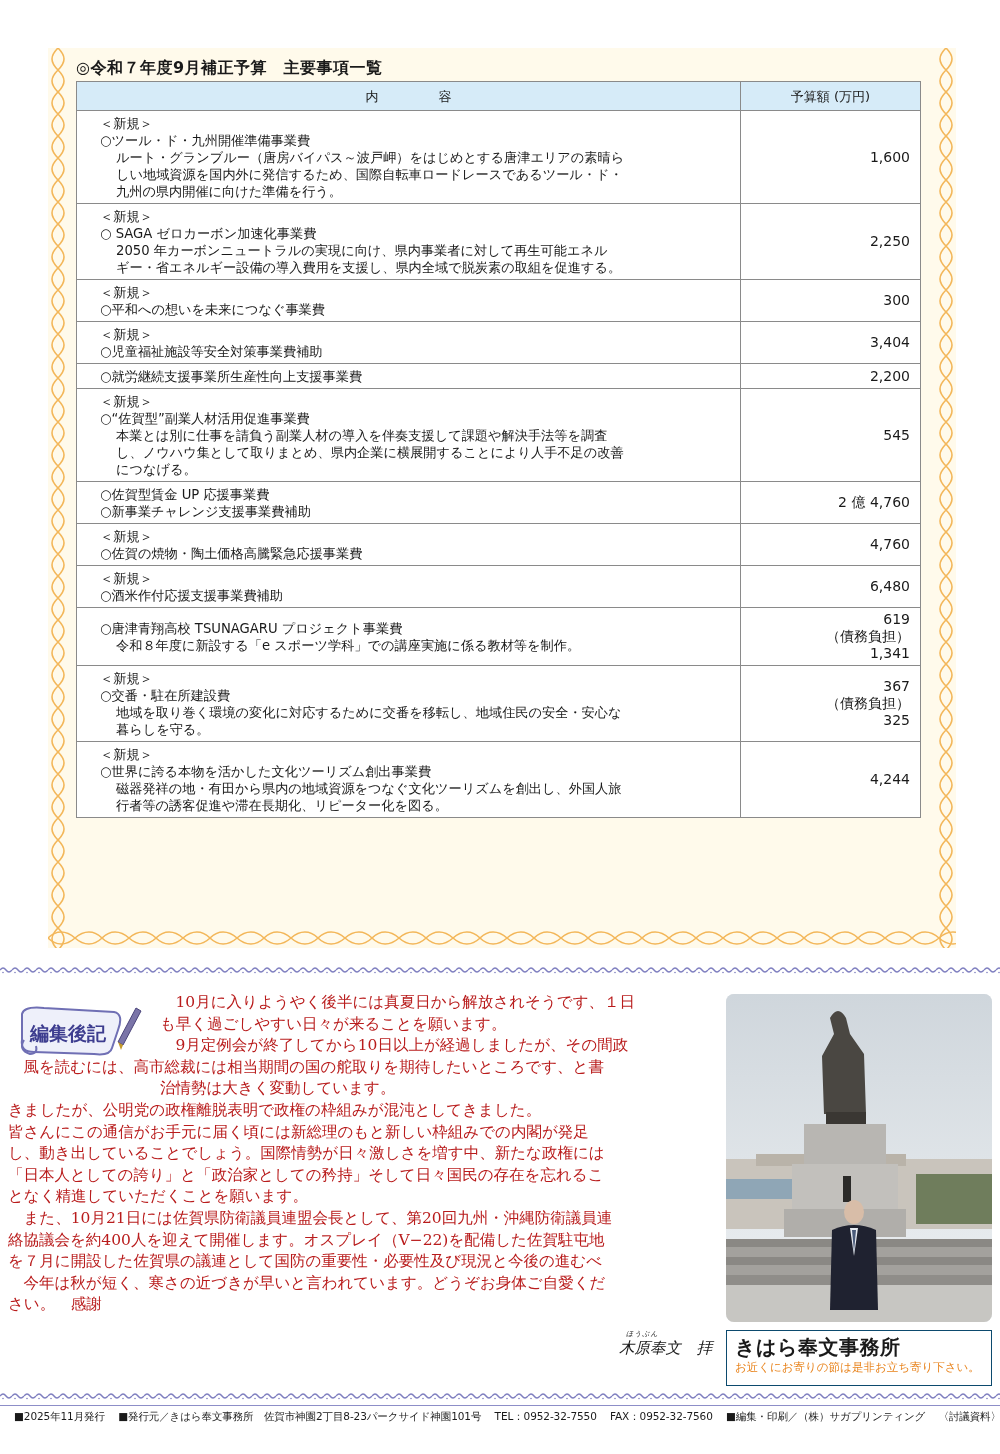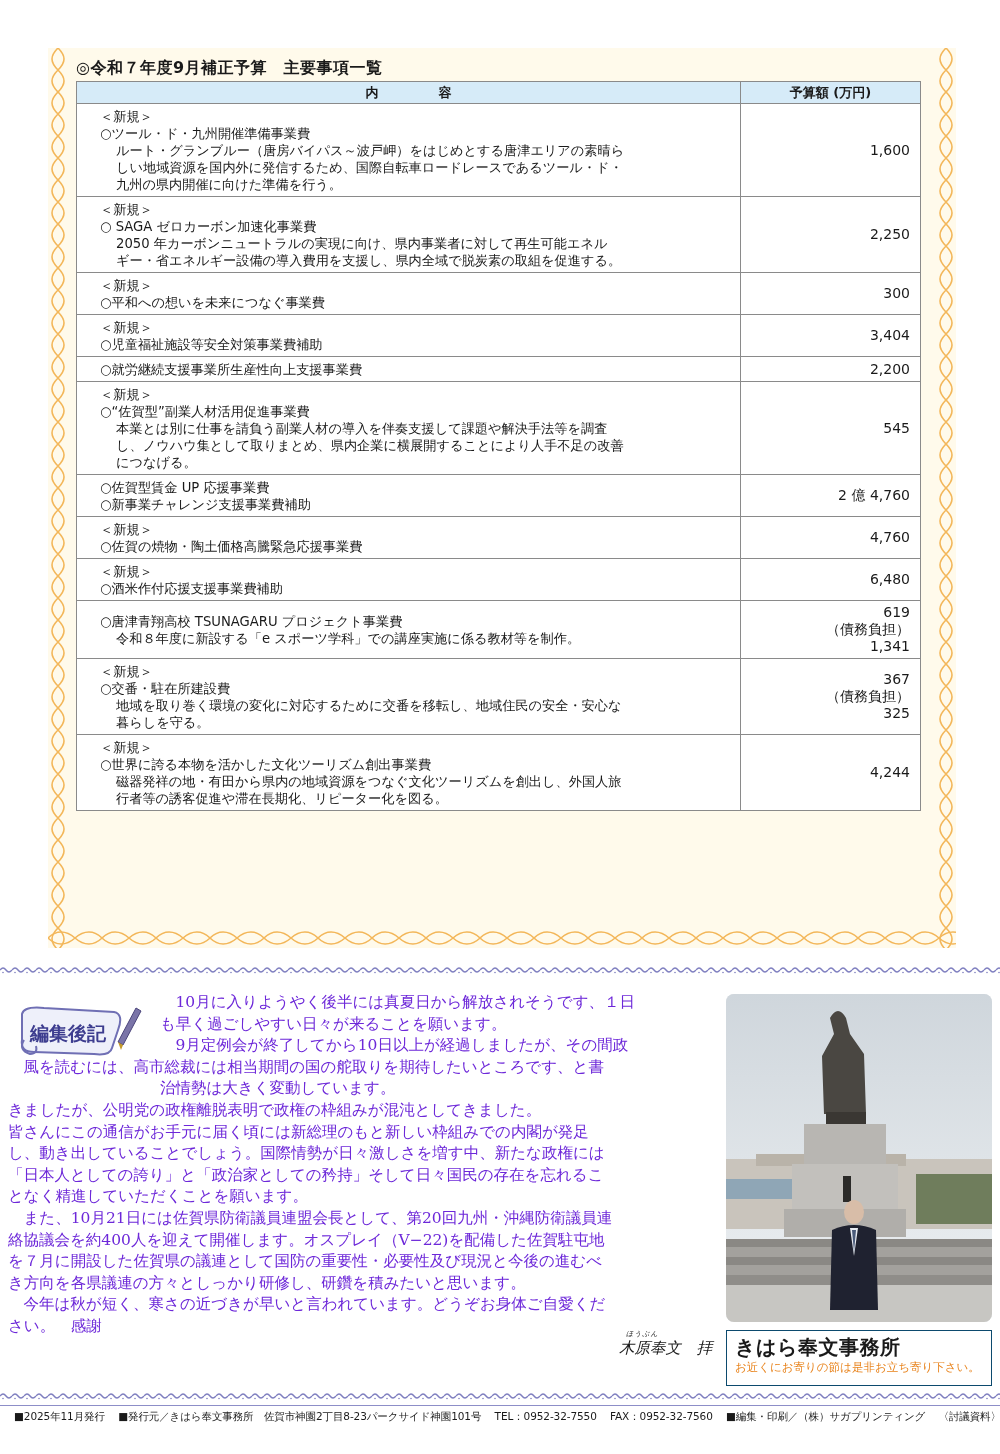--- a/index.html
+++ b/index.html
@@ -16,39 +16,39 @@
   .panel-title {
     position: absolute; left: 28px; top: 10px;
     font-size: 16px; font-weight: bold; letter-spacing: .5px;
   }
   table.budget {
     position: absolute; left: 28px; top: 33px; width: 845px;
     border-collapse: collapse; font-size: 13.2px; line-height: 17px;
     background: #fff;
   }
   table.budget th {
-    background: #d6ebf8; font-weight: bold; height: 22px;
+    background: #d6ebf8; font-weight: normal; height: 29px;
     border: 1px solid #8a8a8a; font-size: 13px;
   }
   table.budget td { border: 1px solid #8a8a8a; vertical-align: middle; }
   table.budget td.content { padding: 4px 8px 3px 23px; }
   table.budget td.amount { width: 180px; text-align: right; padding: 3px 10px 3px 4px; font-size: 14px; }
   .line { display: block; white-space: nowrap; }
   .indent { padding-left: 16px; }
   .th-content { letter-spacing: 60px; padding-left: 60px; }
 
   
   .wave { position: absolute; left: 0; width: 1000px; height: 8px; }
 
   
   .editorial-badge { position: absolute; left: 14px; top: 1000px; width: 130px; height: 62px; }
   .editorial {
     position: absolute; left: 8px; top: 992px; width: 712px;
     font-family: "DejaVu Serif", "Liberation Serif", serif;
-    font-size: 15.5px; line-height: 21.6px; color: #6d28d9;
+    font-size: 15.5px; line-height: 21.6px; color: #b91c1c;
   }
   .editorial .ln { display: block; white-space: nowrap; }
   .editorial .wrap-right { padding-left: 152px; }
   .signature {
     position: absolute; left: 600px; top: 1338px; width: 112px; text-align: right;
     font-family: "DejaVu Serif", "Liberation Serif", serif; font-size: 15.5px; font-style: italic;
   }
   .ruby { position: absolute; left: 26px; top: -9px; font-size: 7px; letter-spacing: 1px; }
 
   
@@ -262,21 +262,20 @@
     <span class="ln">　風を読むには、高市総裁には相当期間の国の舵取りを期待したいところです、と書</span>
     <span class="ln wrap-right">治情勢は大きく変動しています。</span>
     <span class="ln">きましたが、公明党の政権離脱表明で政権の枠組みが混沌としてきました。</span>
     <span class="ln">皆さんにこの通信がお手元に届く頃には新総理のもと新しい枠組みでの内閣が発足</span>
     <span class="ln">し、動き出していることでしょう。国際情勢が日々激しさを増す中、新たな政権には</span>
     <span class="ln">「日本人としての誇り」と「政治家としての矜持」そして日々国民の存在を忘れるこ</span>
     <span class="ln">となく精進していただくことを願います。</span>
     <span class="ln">　また、10月21日には佐賀県防衛議員連盟会長として、第20回九州・沖縄防衛議員連</span>
     <span class="ln">絡協議会を約400人を迎えて開催します。オスプレイ（V−22)を配備した佐賀駐屯地</span>
     <span class="ln">を７月に開設した佐賀県の議連として国防の重要性・必要性及び現況と今後の進むべ</span>
-    <span class="ln">き方向を各県議連の方々としっかり研修し、研鑽を積みたいと思います。</span>
     <span class="ln">　今年は秋が短く、寒さの近づきが早いと言われています。どうぞお身体ご自愛くだ</span>
     <span class="ln">さい。　感謝</span>
   </div>
 
 <div class="signature">
   <span class="ruby">ほうぶん</span>
   <span>木原奉文　拝</span>
 </div>
 
 <div class="photo">

